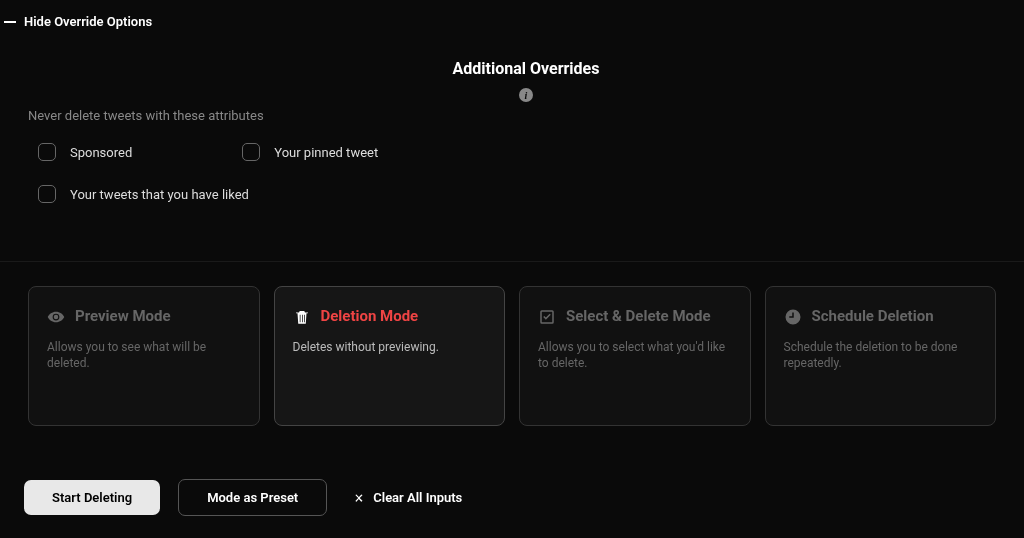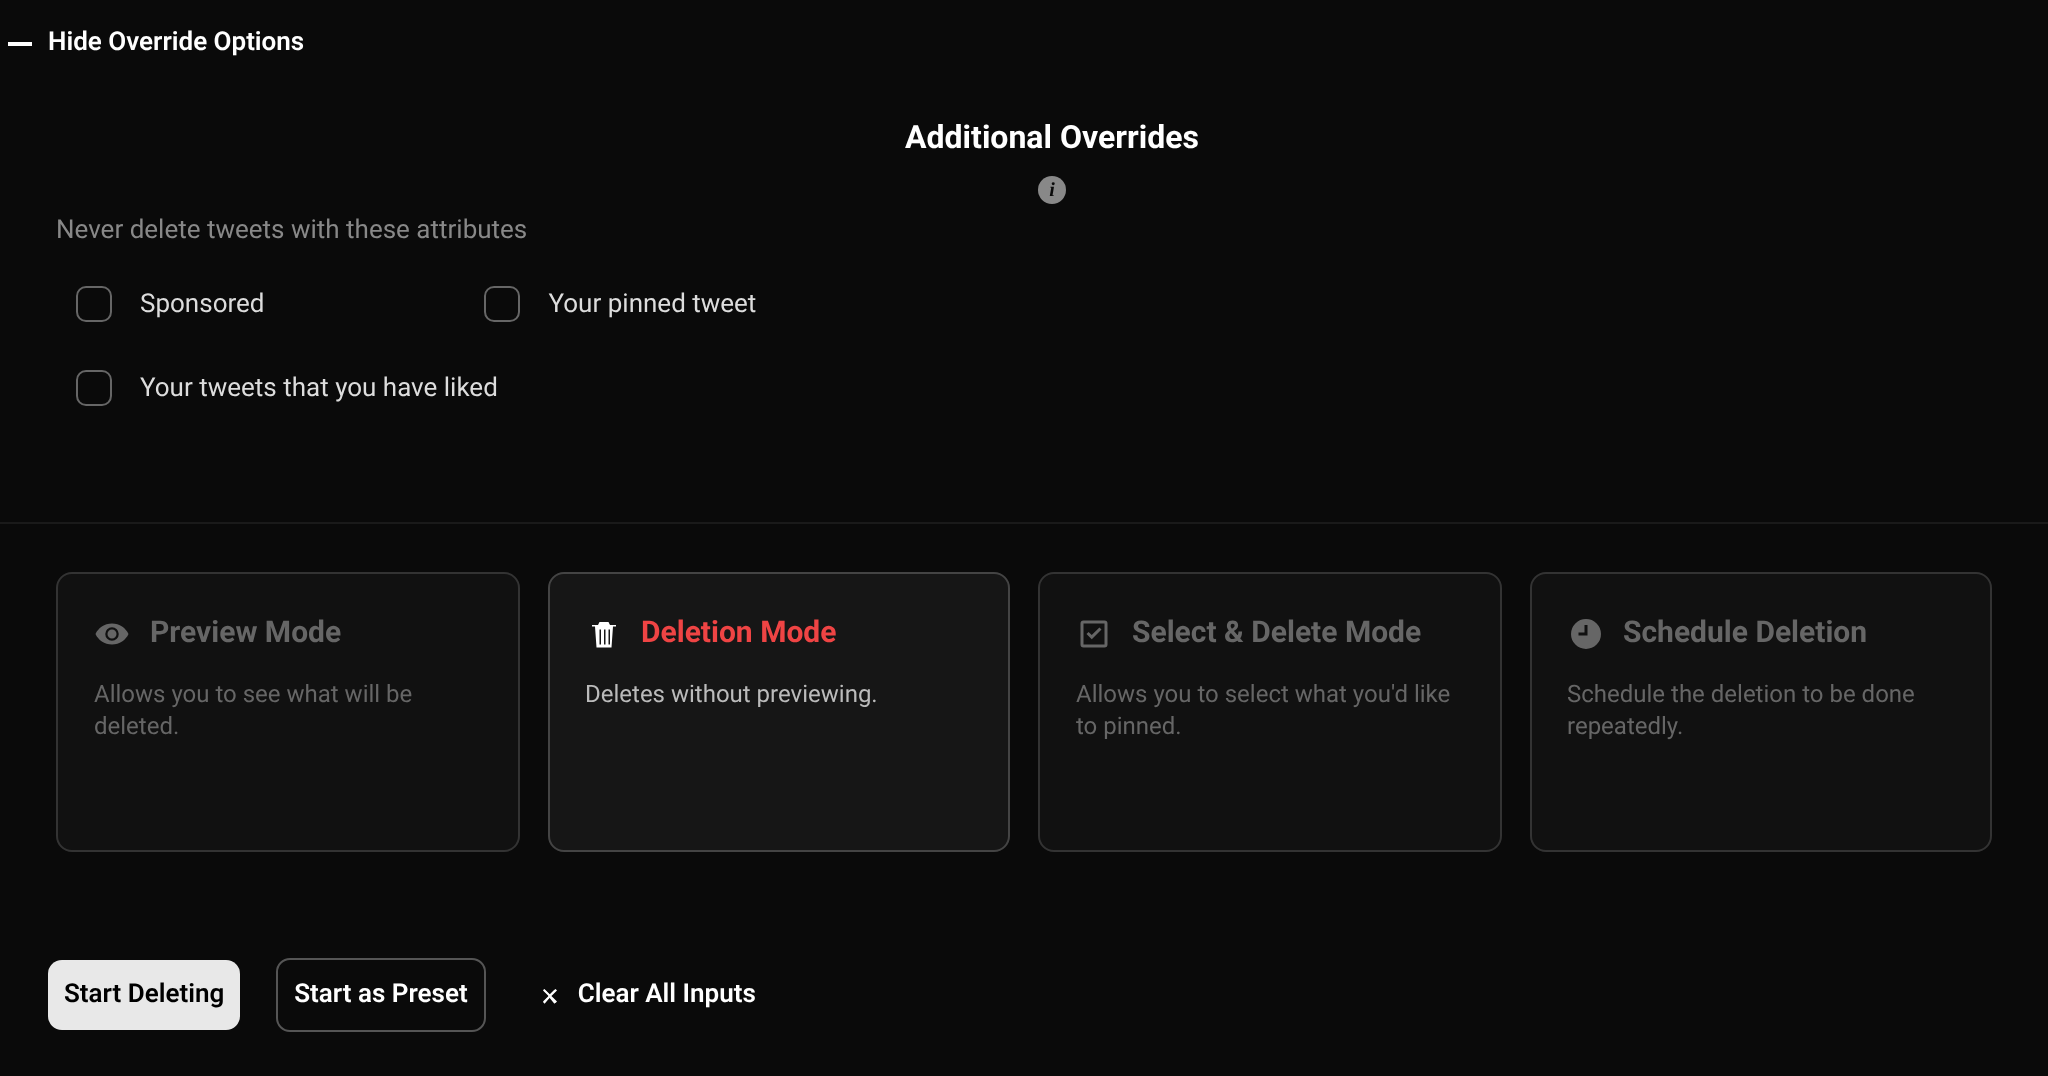--- a/index.html
+++ b/index.html
@@ -165,21 +165,21 @@
     }
     .bottom-bar {
       position: absolute;
       bottom: 22px;
       left: 24px;
       display: flex;
       align-items: center;
       gap: 18px;
     }
     .btn {
-      padding: 10px 8px;
+      padding: 10px 28px;
       border-radius: 7px;
       font-size: 13px;
       font-weight: 600;
       cursor: pointer;
       border: none;
       font-family: inherit;
     }
     .btn-primary {
       background: #e8e8e8;
       color: #000;
@@ -273,39 +273,39 @@
 
   <div class="mode-card dim">
     <div class="card-header">
       <span class="card-icon">
         <svg viewBox="0 0 24 24">
             <path d="M19 3H5a2 2 0 0 0-2 2v14a2 2 0 0 0 2 2h14a2 2 0 0 0 2-2V5a2 2 0 0 0-2-2zm0 16H5V5h14zm-8.5-3.5L7 12l1.4-1.4 2.1 2.1 5.1-5.1L17 9z"></path>
           </svg>
       </span>
       <span class="card-title">Select &amp; Delete Mode</span>
     </div>
-    <div class="card-desc">Allows you to select what you'd like to pinned.</div>
+    <div class="card-desc">Allows you to select what you'd like to delete.</div>
   </div>
 
   <div class="mode-card dim">
     <div class="card-header">
       <span class="card-icon">
         <svg viewBox="0 0 24 24">
             <path d="M12 2a10 10 0 1 0 10 10A10 10 0 0 0 12 2zm1 11H7v-2h4V6h2z"></path>
           </svg>
       </span>
       <span class="card-title">Schedule Deletion</span>
     </div>
     <div class="card-desc">Schedule the deletion to be done repeatedly.</div>
   </div>
 </div>
 
 <div class="bottom-bar">
   <button class="btn btn-primary">Start Deleting</button>
-  <button class="btn btn-secondary">Start as Preset</button>
+  <button class="btn btn-secondary">Mode as Preset</button>
   <button class="btn btn-ghost">
     <span class="x-icon">
       <svg viewBox="0 0 24 24">
           <path d="M18.3 5.71L12 12l6.3 6.29-1.42 1.42L10.59 12l6.29-6.29zM5.71 5.71L12 12l-6.29 6.29 1.42 1.42L13.41 12 7.12 5.71z" transform="translate(-0.5 0)"></path>
           <path d="M19 6.41L17.59 5 12 10.59 6.41 5 5 6.41 10.59 12 5 17.59 6.41 19 12 13.41 17.59 19 19 17.59 13.41 12z"></path>
         </svg>
     </span>
     <span>Clear All Inputs</span>
   </button>
 </div>

